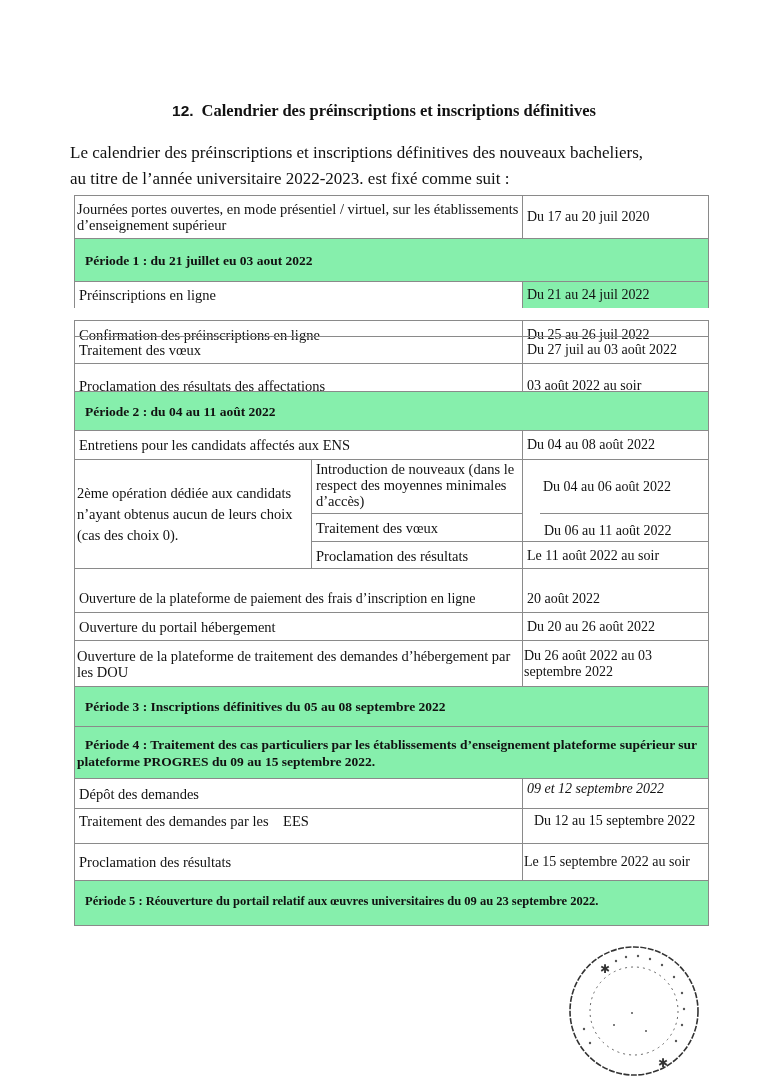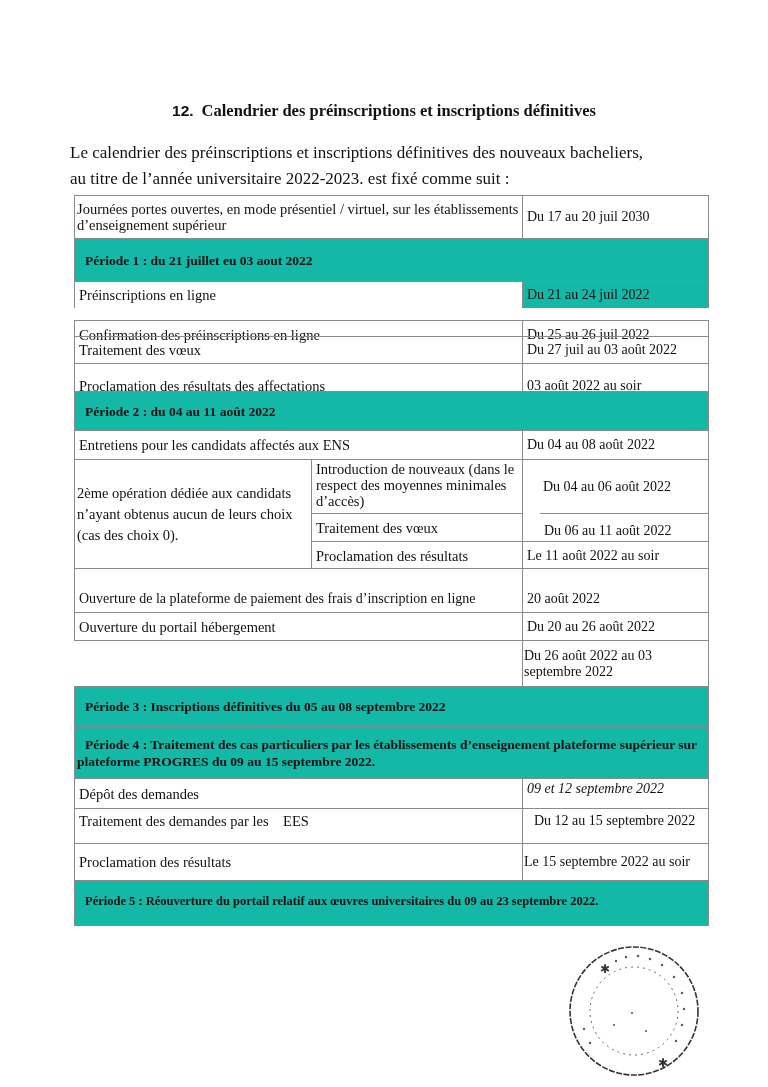--- a/index.html
+++ b/index.html
@@ -8,21 +8,21 @@
   .heading { position:absolute; left:0; width:768px; top:101px; text-align:center;
              font-size:16.5px; font-weight:bold; }
   .heading .num { font-family:"Liberation Sans", sans-serif; font-size:15.5px; margin-right:8px; }
   .intro { position:absolute; left:70px; top:140px; font-size:17px; line-height:26px; width:650px; }
   .tbl { position:absolute; left:74px; top:195px; width:635px; }
   .row { position:absolute; left:0; width:635px; box-sizing:border-box; border-top:1px solid #8a8a8a; }
   .cell { position:absolute; top:0; bottom:0; box-sizing:border-box; font-size:14.5px; line-height:16px;
           display:flex; align-items:center; }
   .c-desc { left:0; width:448px; border-left:1px solid #8a8a8a; padding-left:4px; }
   .c-date { left:448px; width:187px; border-left:1px solid #8a8a8a; border-right:1px solid #8a8a8a; padding-left:4px; font-size:14px; }
-  .gray { background:#14b8a6; }
+  .gray { background:#86efac; }
   .period { font-weight:bold; font-size:13.5px; border-left:1px solid #8a8a8a; border-right:1px solid #8a8a8a;
             padding-left:10px; display:flex; align-items:center; line-height:17px; }
   .bottom { position:absolute; left:0; width:635px; border-top:1px solid #8a8a8a; }
   .stamp { position:absolute; left:566px; top:943px; width:136px; height:136px; }
 </style>
 </head>
 <body>
 
 <div class="heading">
   <span class="num">12.</span><span>Calendrier des préinscriptions et inscriptions définitives</span>
@@ -30,21 +30,21 @@
 
 <div class="intro">
   <div>Le calendrier des préinscriptions et inscriptions définitives des nouveaux bacheliers,</div>
   <div>au titre de l’année universitaire 2022-2023. est fixé comme suit :</div>
 </div>
 
 <div class="tbl">
 
   <div class="row" style="top:0;height:43px;">
     <div class="cell c-desc" style="padding-left:2px;">Journées portes ouvertes, en mode présentiel / virtuel, sur les établissements d’enseignement supérieur</div>
-    <div class="cell c-date">Du 17 au 20 juil 2030</div>
+    <div class="cell c-date">Du 17 au 20 juil 2020</div>
   </div>
 
   <div class="row gray period" style="top:43px;height:43px;">Période 1 : du 21 juillet eu 03 aout 2022</div>
 
   <div class="row" style="top:86px;height:27px;">
     <div class="cell c-desc">Préinscriptions en ligne</div>
     <div class="cell c-date gray">Du 21 au 24 juil 2022</div>
   </div>
   <div class="row" style="top:125px;height:28px;">
     <div class="cell c-desc">Confirmation des préinscriptions en ligne</div>
@@ -82,20 +82,21 @@
 
   <div class="row" style="top:373px;height:44px;">
     <div class="cell c-desc" style="font-size:14px;padding-top:16px;">Ouverture de la plateforme de paiement des frais d’inscription en ligne</div>
     <div class="cell c-date" style="padding-top:16px;">20 août 2022</div>
   </div>
   <div class="row" style="top:417px;height:28px;">
     <div class="cell c-desc">Ouverture du portail hébergement</div>
     <div class="cell c-date">Du 20 au 26 août 2022</div>
   </div>
   <div class="row" style="top:445px;height:46px;">
+    <div class="cell c-desc" style="padding-left:2px;">Ouverture de la plateforme de traitement des demandes d’hébergement par les DOU</div>
     <div class="cell c-date" style="padding-left:1px;">Du 26 août 2022 au 03 septembre 2022</div>
   </div>
 
   <div class="row gray period" style="top:491px;height:40px;">Période 3 : Inscriptions définitives du 05 au 08 septembre 2022</div>
 
   <div class="row gray period" style="top:531px;height:52px;padding-left:2px;text-indent:8px;">Période 4 : Traitement des cas particuliers par les établissements d’enseignement plateforme supérieur sur plateforme PROGRES du 09 au 15 septembre 2022.</div>
 
   <div class="row" style="top:583px;height:30px;">
     <div class="cell c-desc">Dépôt des demandes</div>
     <div class="cell c-date" style="align-items:flex-start;padding-top:2px;font-style:italic;">09 et 12 septembre 2022</div>

